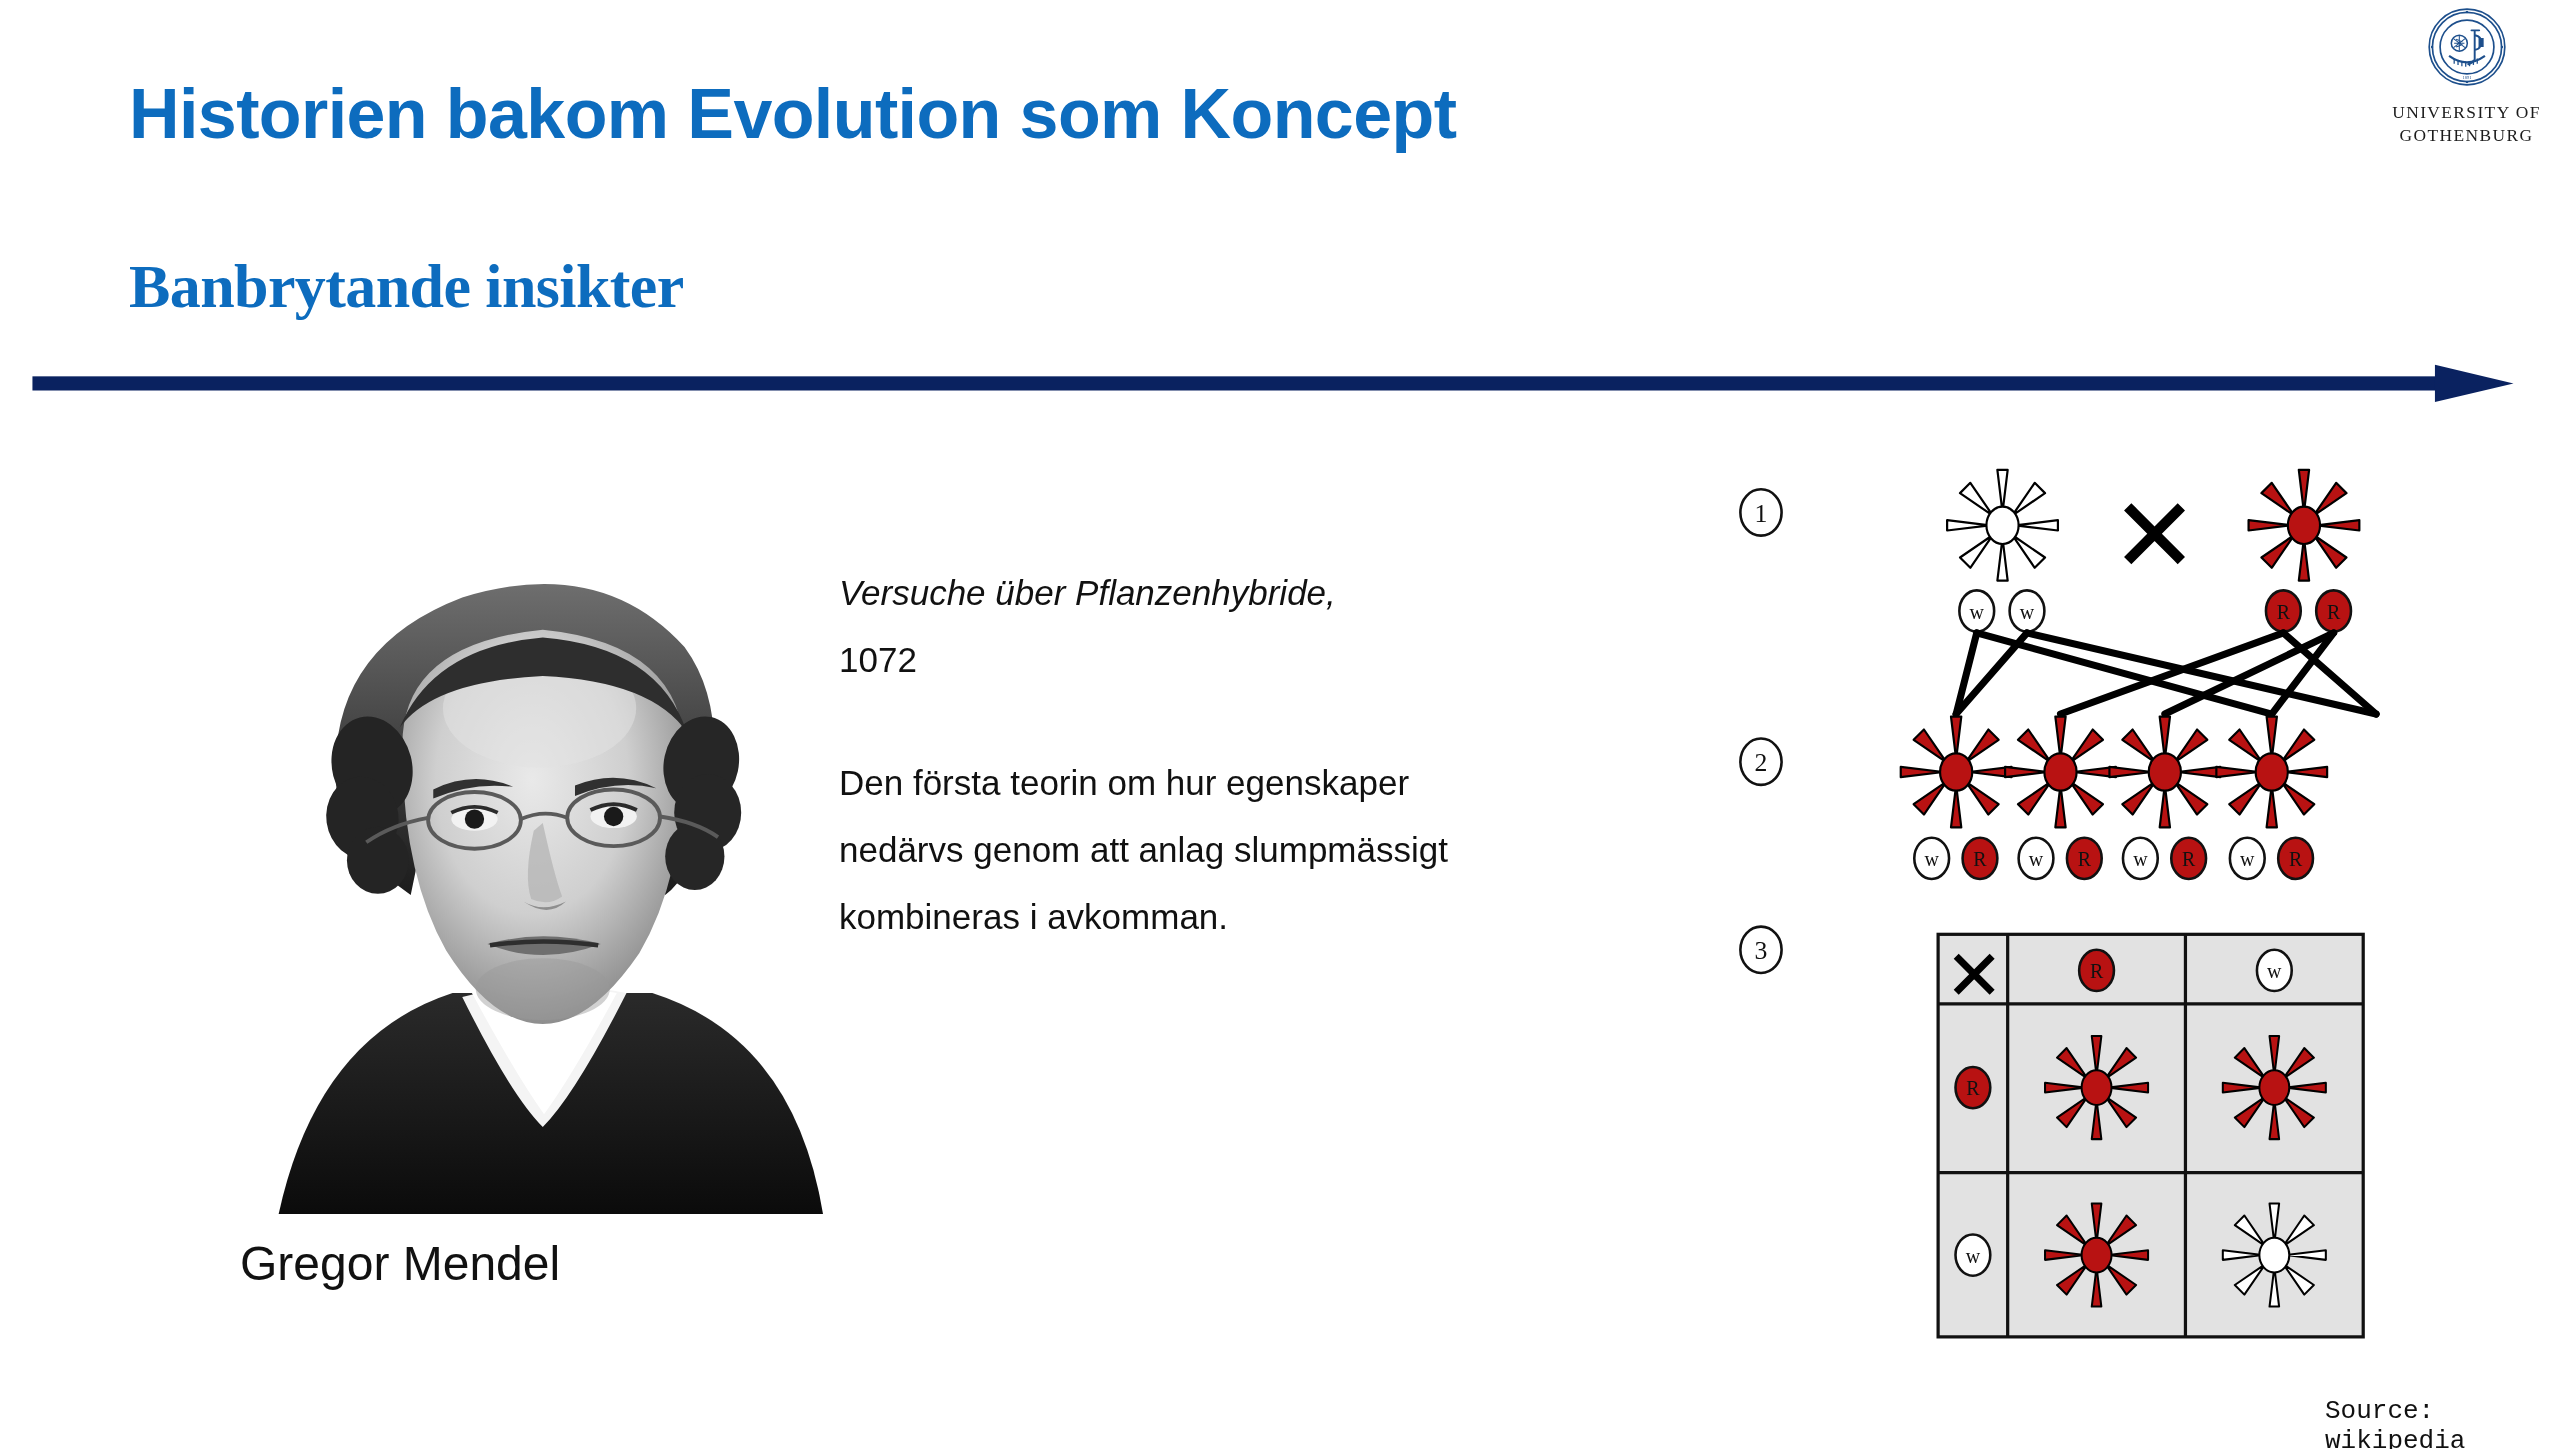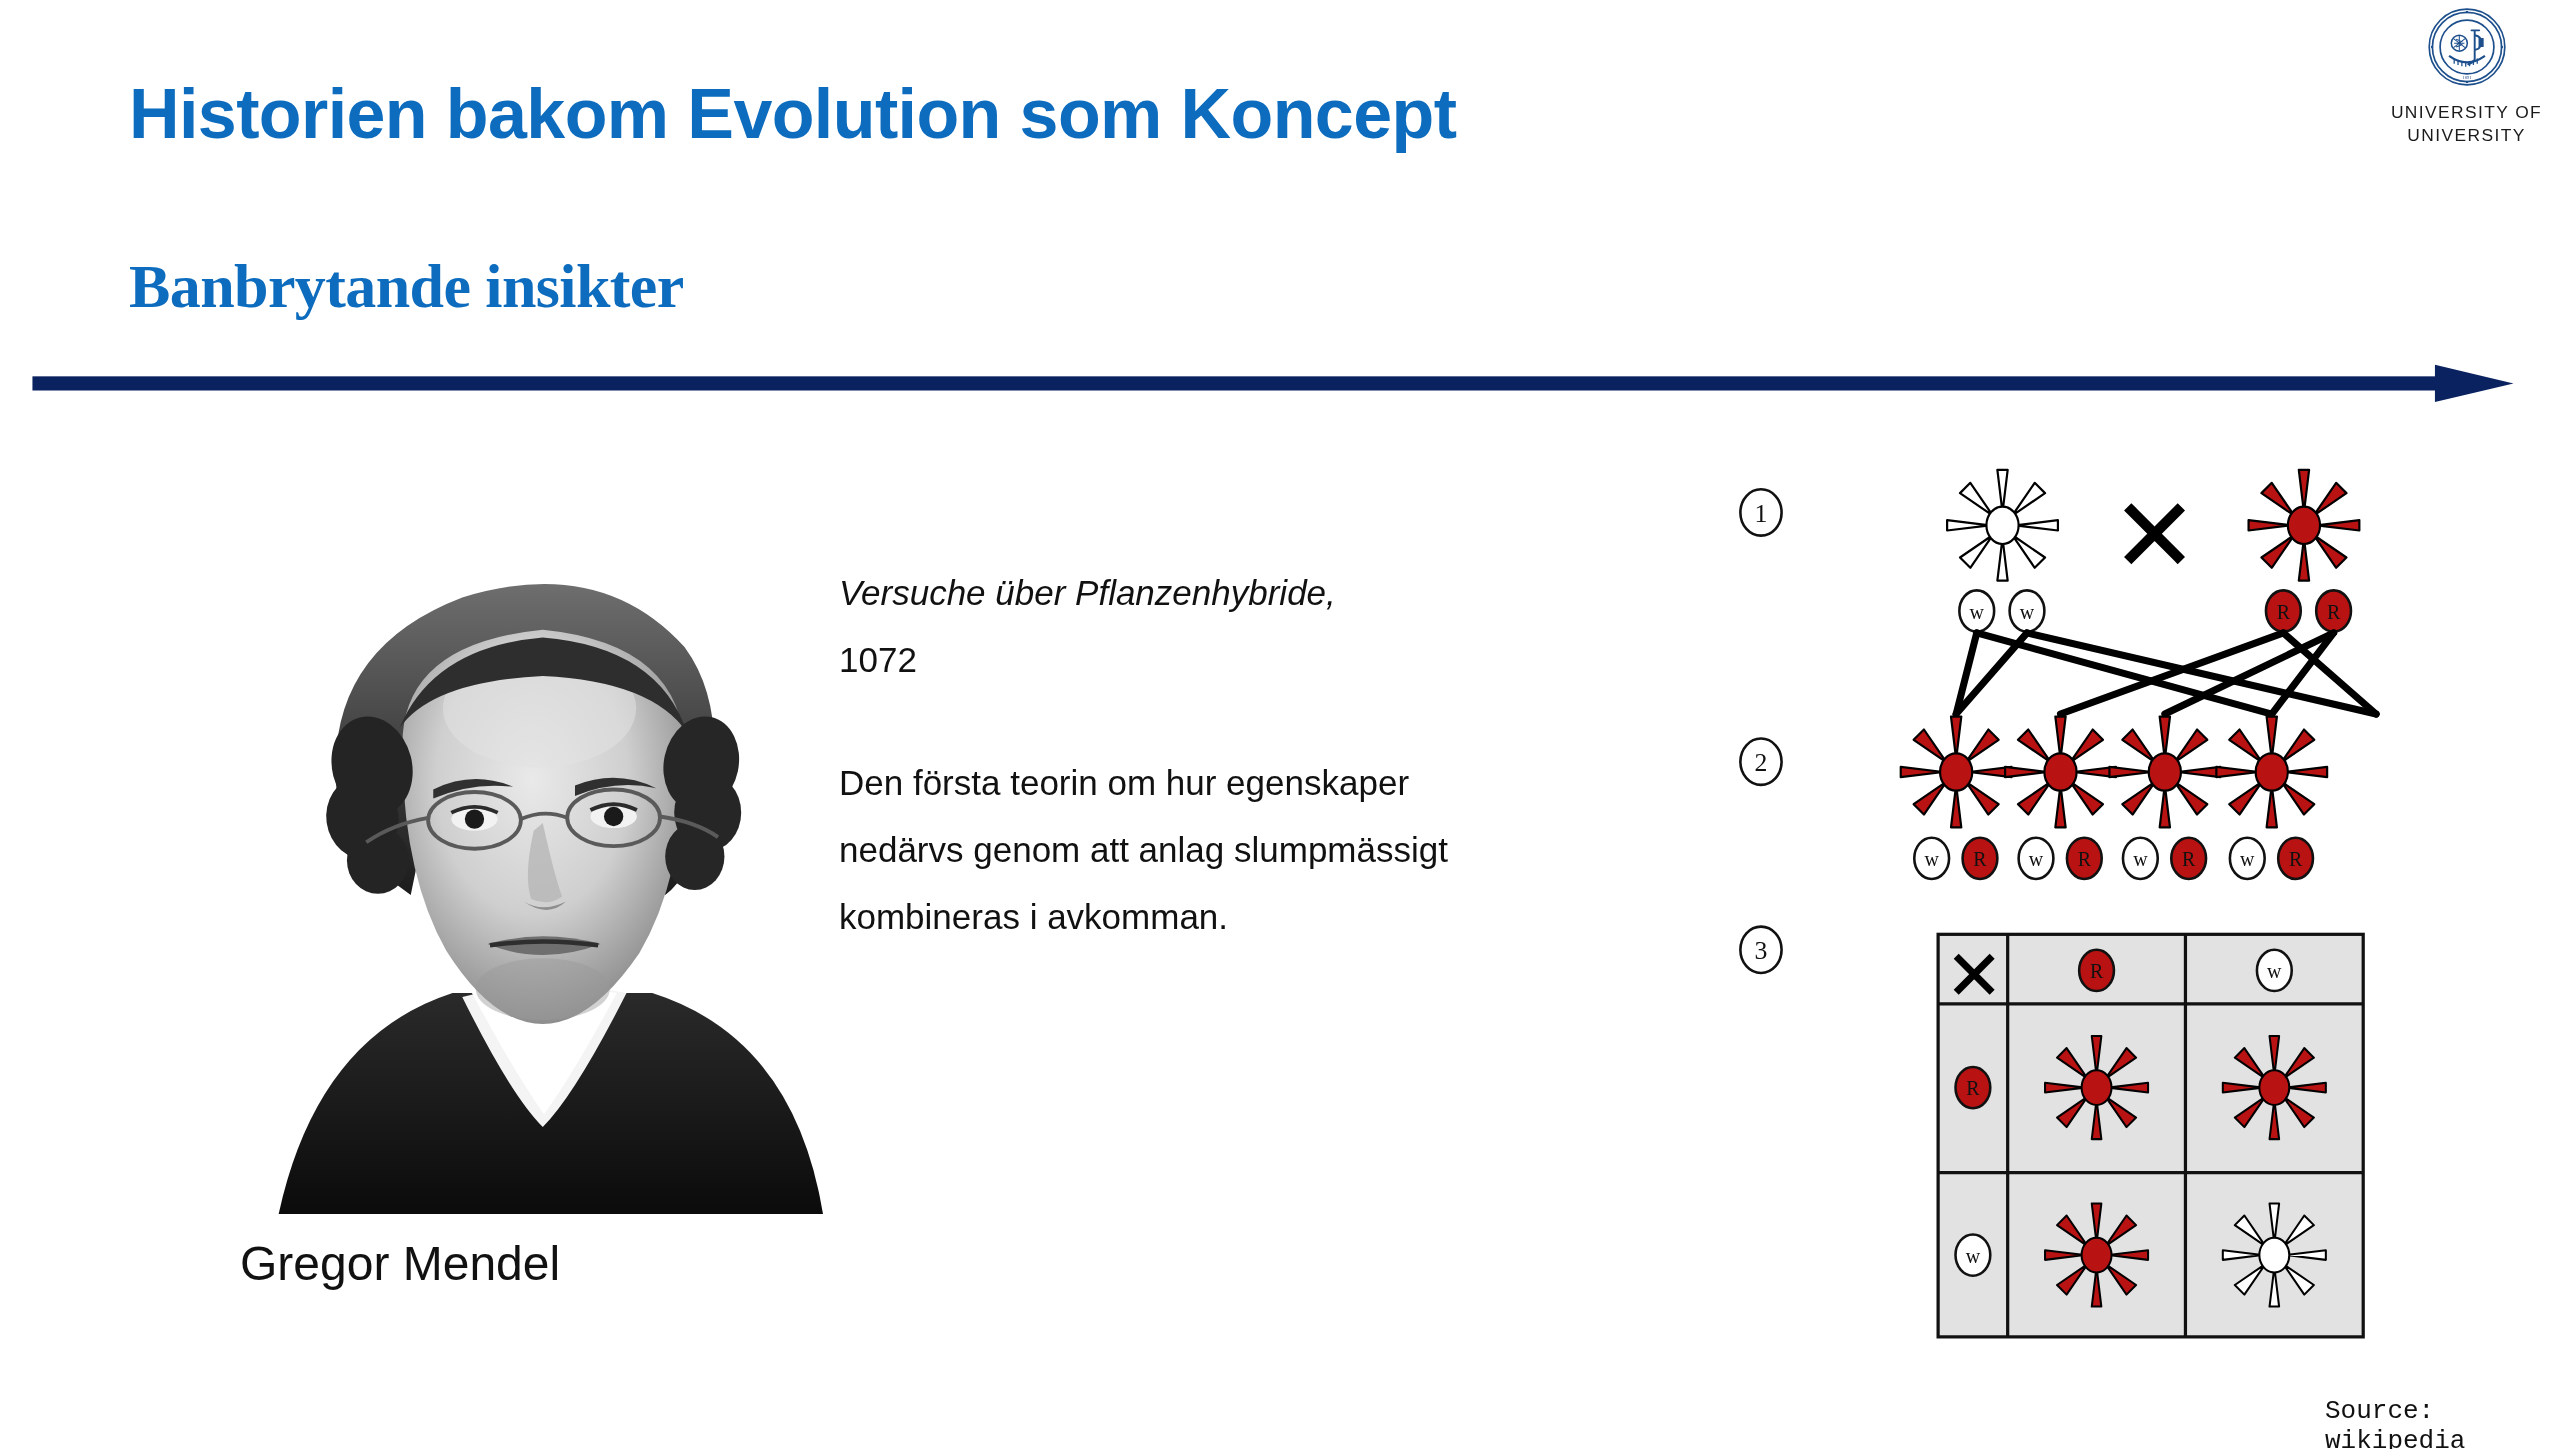--- a/index.html
+++ b/index.html
@@ -25,21 +25,21 @@
   }
 
   
   #divider-arrow{position:absolute;left:26px;top:357px;width:2512px;height:58px;}
 
   
   #logo-block{position:absolute;left:2383px;top:6.4px;width:167px;text-align:center;}
   #logo-seal{display:block;margin:0 auto;}
   #logo-text{
     margin-top:10.3px;color:#1b1b1b;font-size:17.4px;letter-spacing:1.4px;
-    line-height:1.32;font-family:Liberation Sans, sans-serif;
+    line-height:1.32;font-family:Liberation Serif, serif;
   }
 
   
   #portrait{
     position:absolute;left:240px;top:515px;width:612px;height:699px;
     overflow:hidden;
   }
   #portrait svg{display:block;}
   #portrait-caption{
     position:absolute;left:240px;top:1236px;
@@ -111,21 +111,21 @@
             <path d="M80 82 l0 8"></path>
           </g>
         </g>
         <g fill="#1D4F8C" font-family="Liberation Serif, serif" font-size="7" text-anchor="middle">
           <text x="64" y="114">1891</text>
         </g>
       </svg>
     </div>
     <div id="logo-text">
       <div>UNIVERSITY OF</div>
-      <div>UNIVERSITY</div>
+      <div>GOTHENBURG</div>
     </div>
   </div>
 
   <div id="portrait">
     <svg width="612" height="699" viewBox="0 0 950 1085" xmlns="http://www.w3.org/2000/svg">
       <defs>
         <radialGradient id="skin" cx="46%" cy="38%" r="62%">
           <stop offset="0%" stop-color="#e9e9e9"></stop>
           <stop offset="55%" stop-color="#cfcfcf"></stop>
           <stop offset="100%" stop-color="#8e8e8e"></stop>

